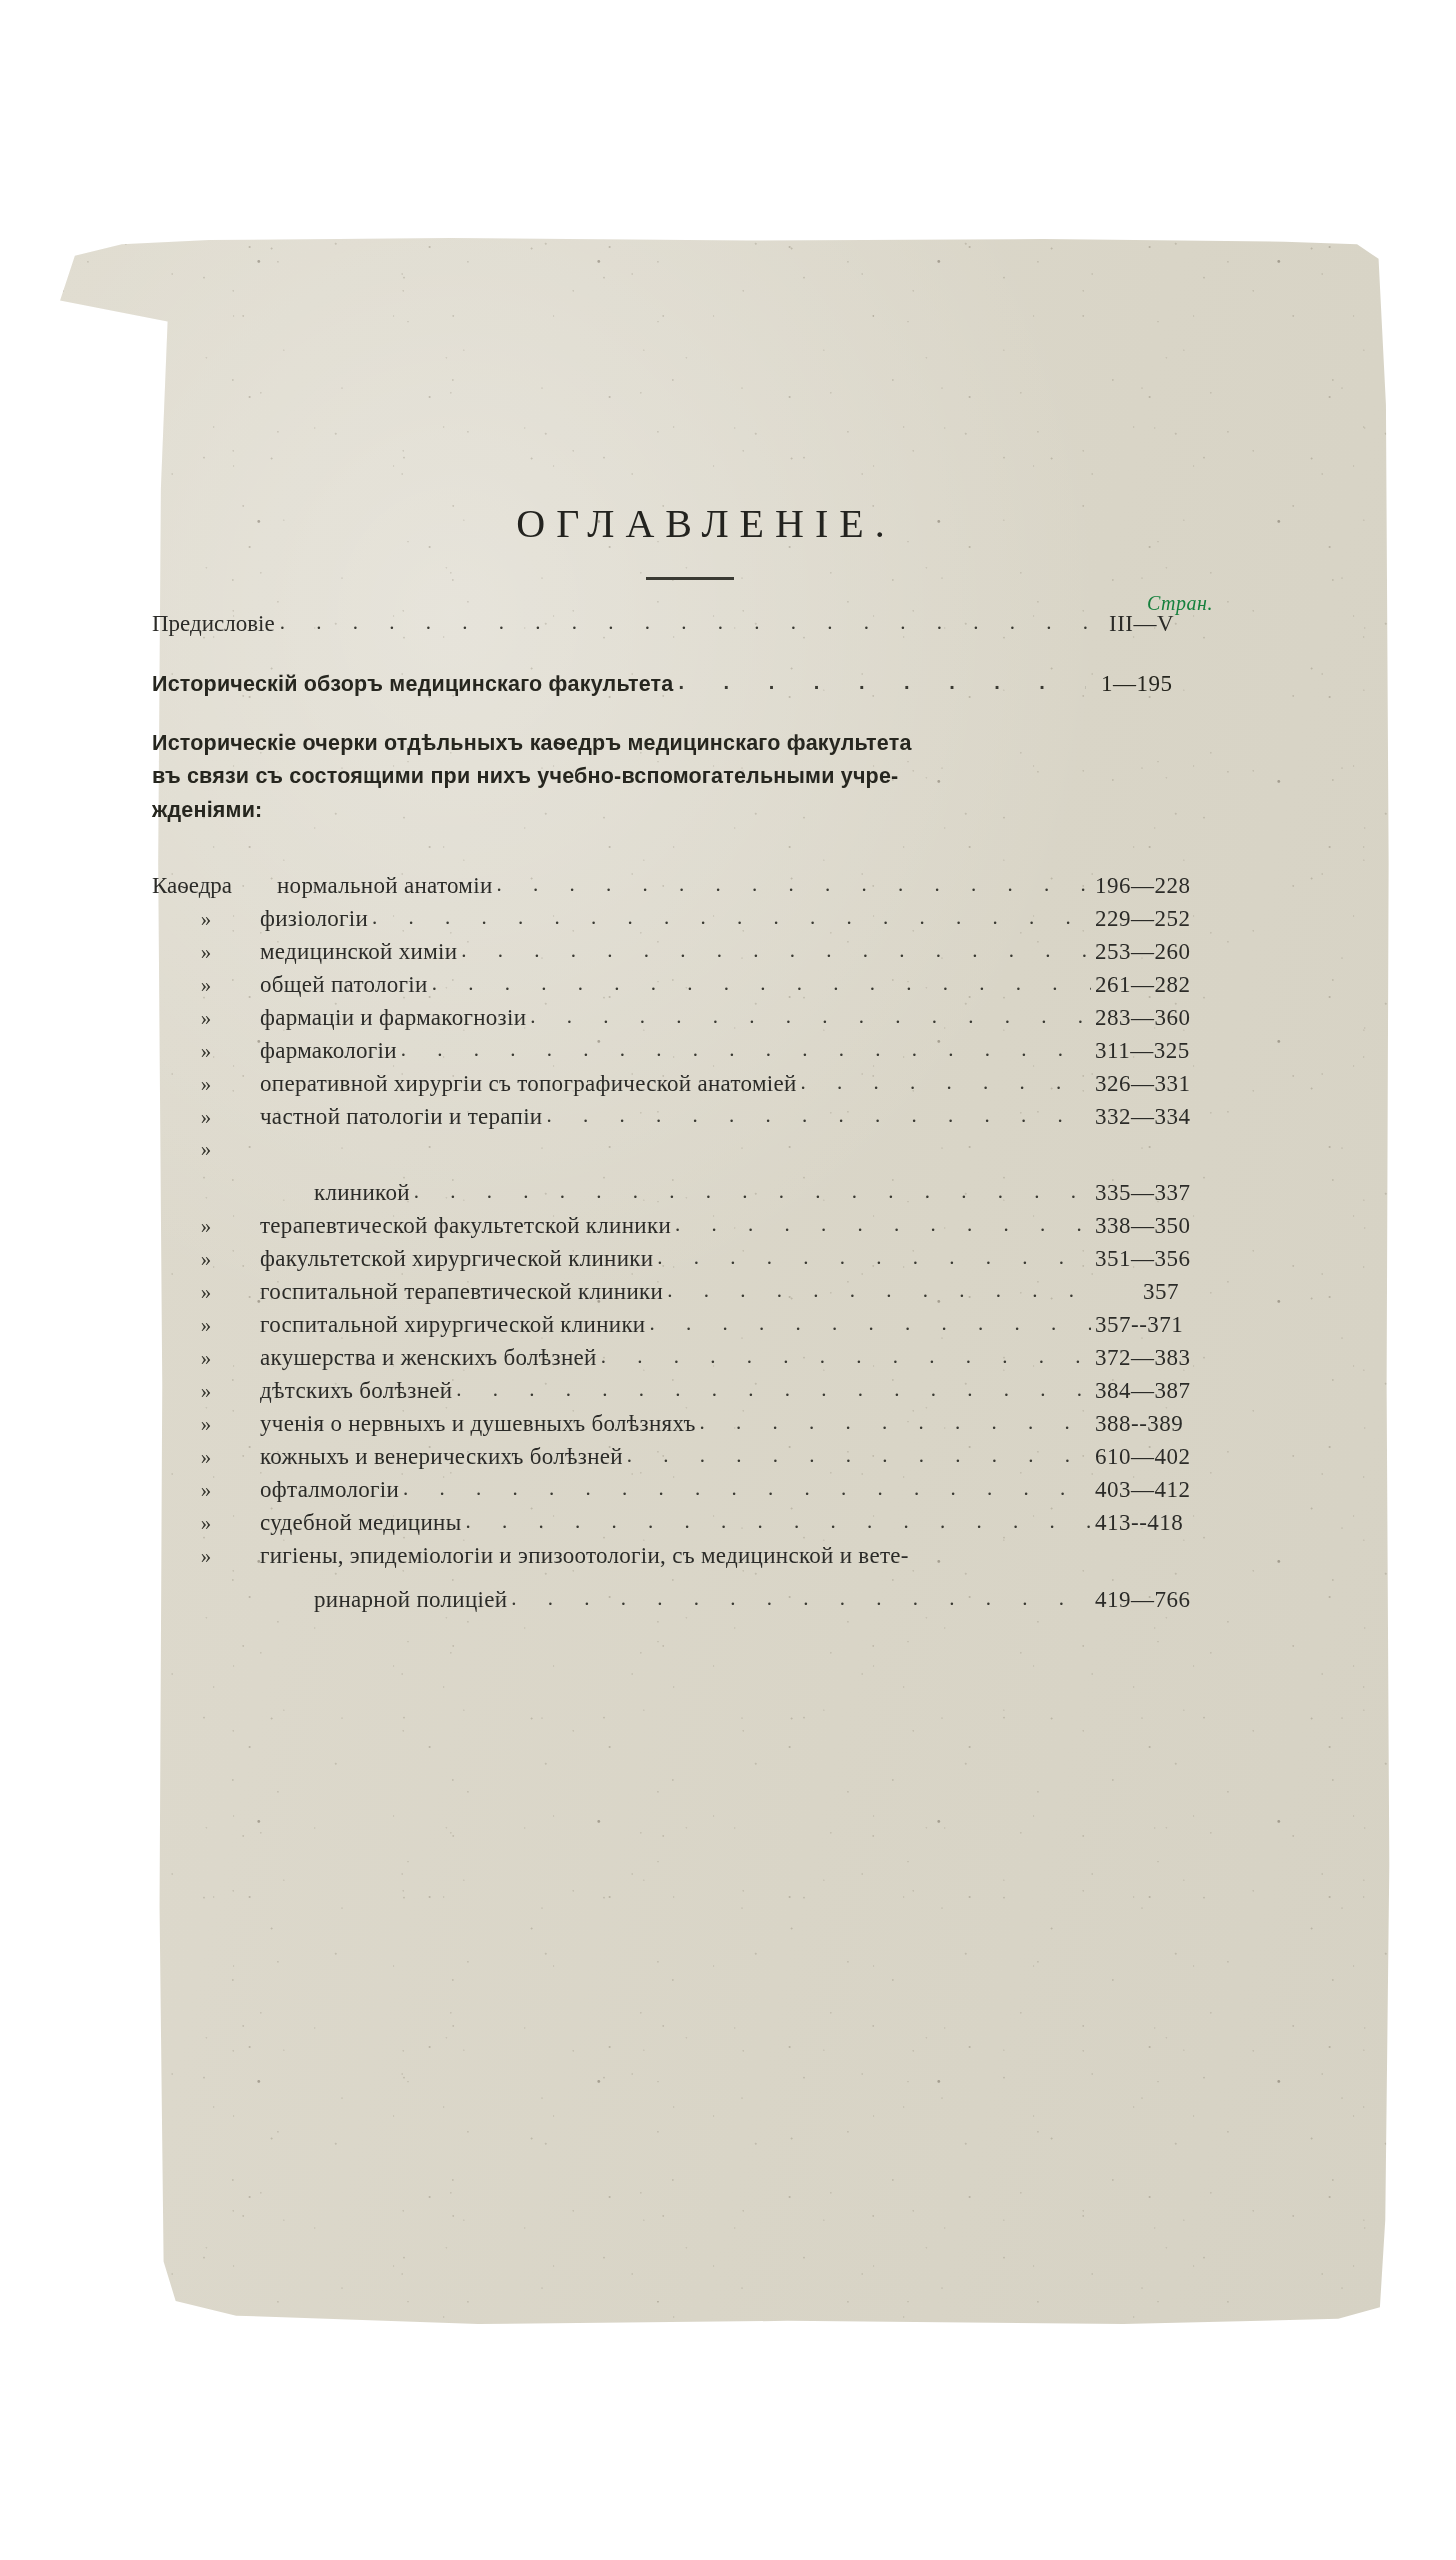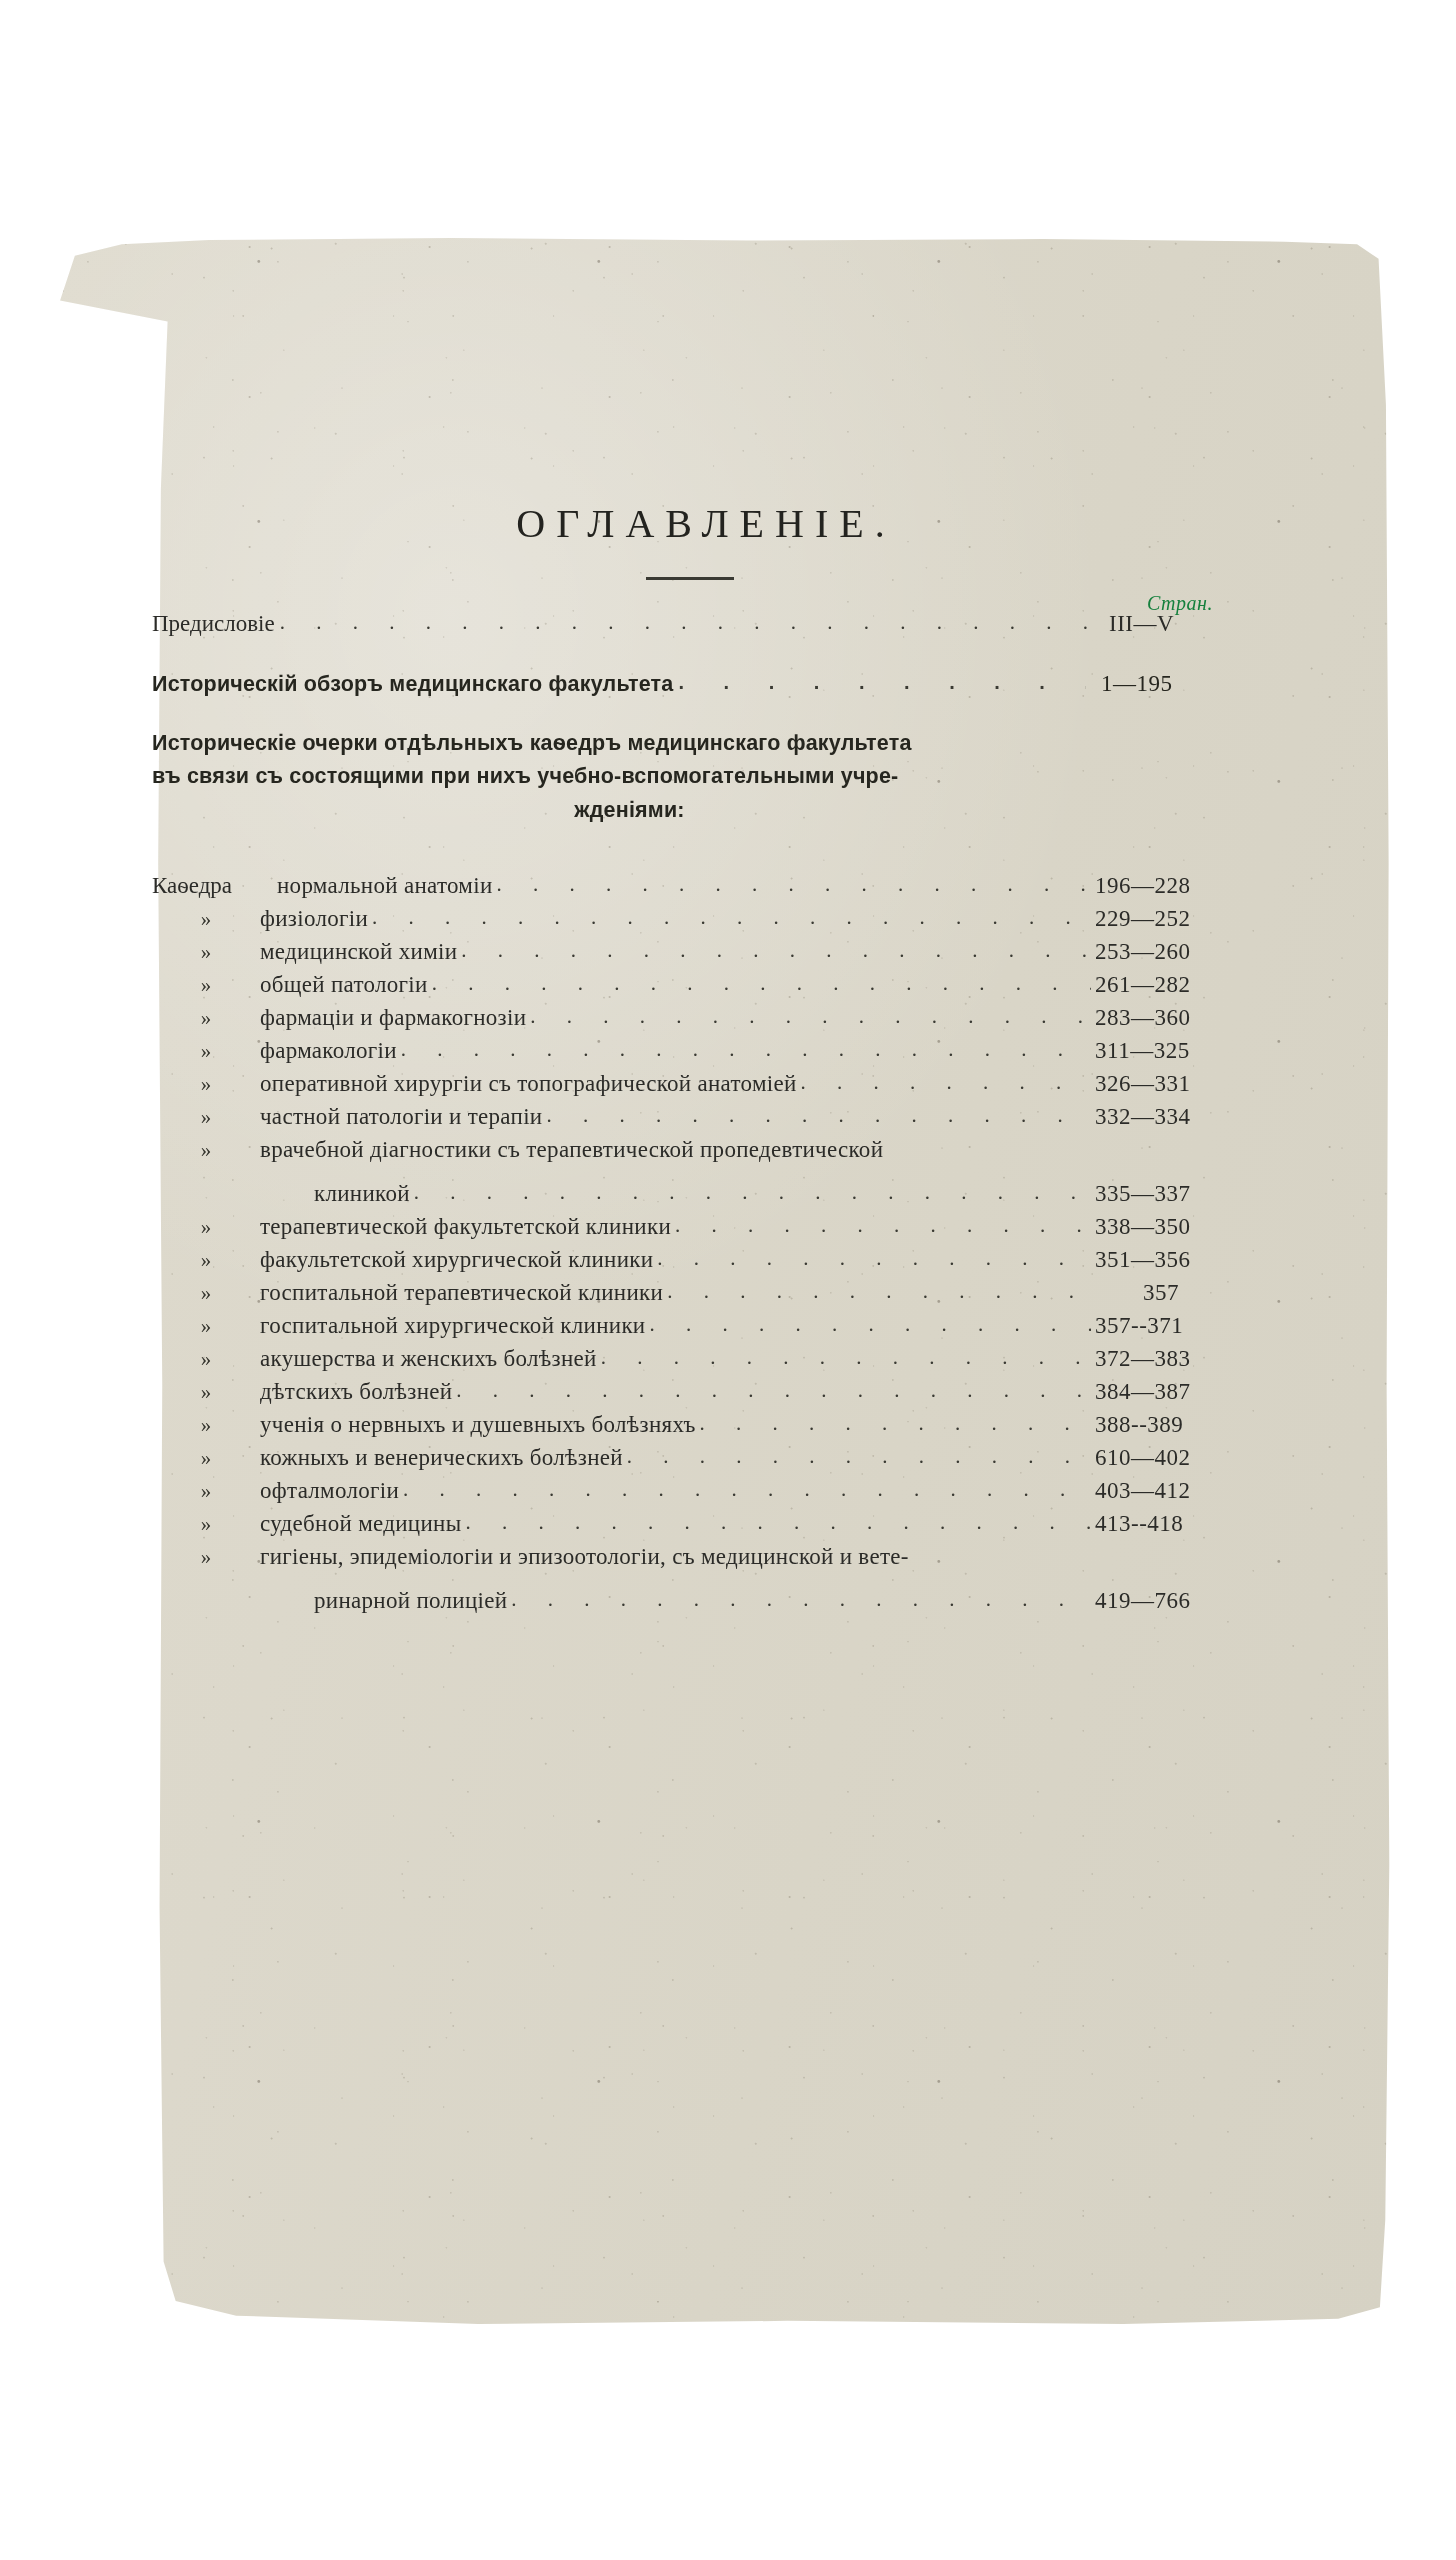--- a/index.html
+++ b/index.html
@@ -151,21 +151,21 @@
     align-items: baseline;
   }
   #row-survey .leader { letter-spacing: 17px; font-size: 20px; }
   #row-survey .pg { width: 126px; padding-left: 10px; font-family: "Liberation Serif", serif; font-weight: 400; font-size: 23px; }
 
   #essays-note {
     margin-top: 30px;
     line-height: 1.55;
   }
   #essays-note .ln { display: block; }
-  #essays-note .ln3 { text-align: center; padding-right: 120px; }
+  #essays-note .ln3 { text-align: left; padding-right: 120px; }
 
   
   #chapter-list { margin-top: 46px; }
 
   .chap {
     display: flex;
     align-items: baseline;
     font-size: 23px;
     margin-top: 7px;
     color: #2b2b28;
@@ -309,21 +309,20 @@
         <span class="pg">326—331</span>
       </div>
       <div class="chap">
         <span class="ditto">»</span>
         <span class="name">частной патологіи и терапіи</span>
         <span class="leader">. . . . . . . . . . . . . . . . . . . . . . . . . . . . . . . . . . . . . . . . . . . . . . . . . . . .</span>
         <span class="pg">332—334</span>
       </div>
       <div class="chap wrap1">
         <span class="ditto">»</span>
-        <span class="name">врачебной діагностики съ терапевтической пропедевтической</span>
       </div>
       <div class="chap-cont">
         <span class="pad"></span>
         <span class="name">клиникой</span>
         <span class="leader">. . . . . . . . . . . . . . . . . . . . . . . . . . . . . . . . . . . . . . . . . . . . . . . . . . . .</span>
         <span class="pg">335—337</span>
       </div>
       <div class="chap">
         <span class="ditto">»</span>
         <span class="name">терапевтической факультетской клиники</span>

